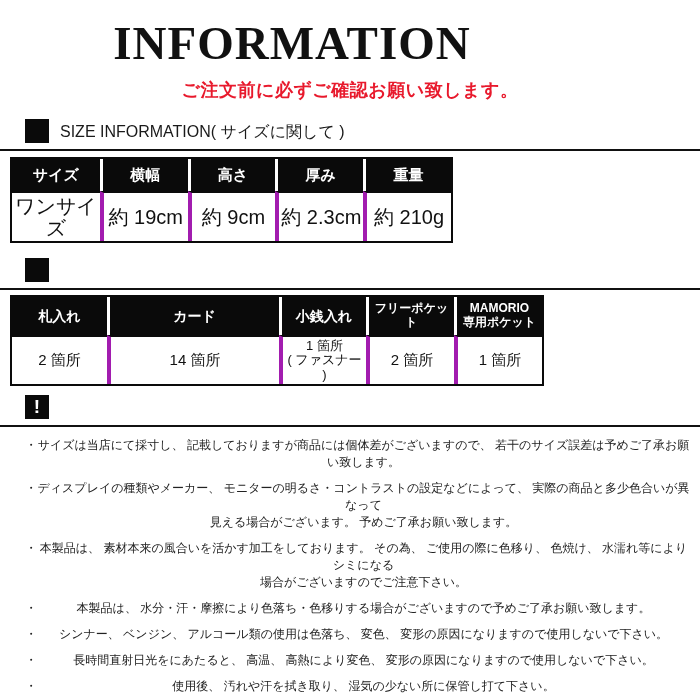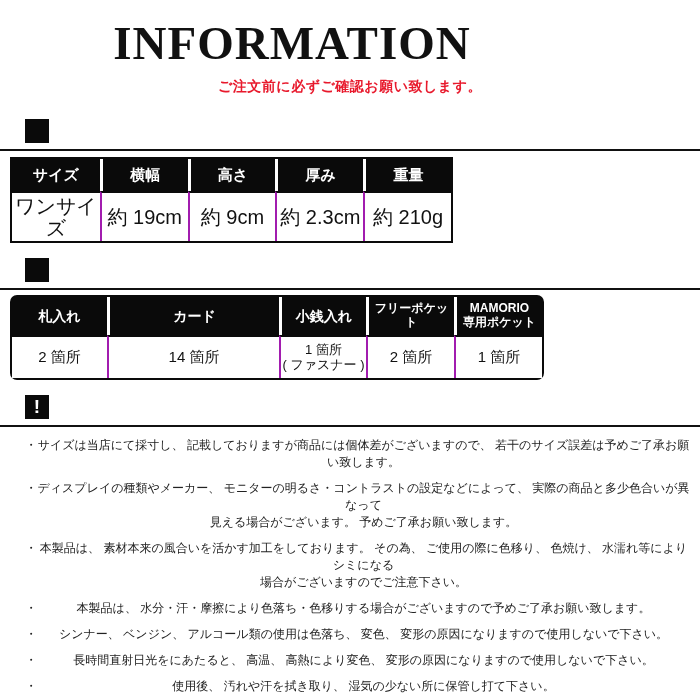--- a/index.html
+++ b/index.html
@@ -16,21 +16,21 @@
   .page-title {
     position: absolute; top: 16px; left: 0; width: 584px;
     text-align: center;
     font-family: "Liberation Serif", "DejaVu Serif", serif;
     font-weight: bold; font-size: 47px; letter-spacing: 1px; color: #111;
   }
   .page-subtitle {
     position: absolute; top: 78px; left: 0; width: 700px;
     text-align: center;
     font-family: "Liberation Serif", "DejaVu Serif", serif;
-    font-weight: bold; font-size: 14px; letter-spacing: 0.5px;
+    font-weight: bold; font-size: 18px; letter-spacing: 0.5px;
   }
 
   
   .section-head {
     position: absolute; left: 0; width: 700px; height: 28px;
   }
   .section-head .rule {
     position: absolute; left: 0; right: 0; bottom: -4px;
     border-bottom: 2px solid #111;
   }
@@ -62,31 +62,31 @@
     text-align: center; vertical-align: middle;
     white-space: pre-line; line-height: 1.15;
     padding: 2px 1px;
     margin-top: 34px;
   }
   th:first-child { border-left: none; }
   td {
     background: #ffffff; color: #111;
     font-size: 15px; text-align: center; vertical-align: middle;
     border-top: 2px solid #0a0a0a;
-    border-left: 2px solid #a21caf;
+    border-left: 4px solid #a21caf;
     white-space: pre-line; line-height: 1.1;
     padding: 2px 1px;
   }
   td:first-child { border-left: none; }
 
   #size-table { top: 157px; width: 443px; }
   #size-table th { height: 32px; font-size: 15px; }
   #size-table td { height: 44px; font-size: 20px; }
 
-  #spec-table { top: 295px; width: 530px; border-radius: 7px; }
+  #spec-table { top: 295px; width: 530px; }
   #spec-table th { height: 38px; }
   #spec-table th.small { font-size: 12px; }
   #spec-table td { height: 43px; }
   #spec-table td.small { font-size: 13px; }
 
   
   .notes {
     position: absolute; top: 437px; left: 25px; width: 665px;
   }
   .note {
@@ -98,20 +98,21 @@
   .note .txt { flex: 1 1 auto; white-space: pre-line; text-align: center; }
 </style>
 </head>
 <body>
 
 <div class="page-title">INFORMATION</div>
 <div class="page-subtitle" style="color: rgb(232, 25, 44);">ご注文前に必ずご確認お願い致します。</div>
 
 <div class="section-head" id="sec-size">
   <span class="sq"></span>
+  <span class="label">SIZE INFORMATION( サイズに関して )</span>
   <span class="rule"></span>
 </div>
 
 <table id="size-table">
   <colgroup>
       <col style="width:20%">
       <col style="width:20%">
       <col style="width:20%">
       <col style="width:20%">
       <col style="width:20%">

